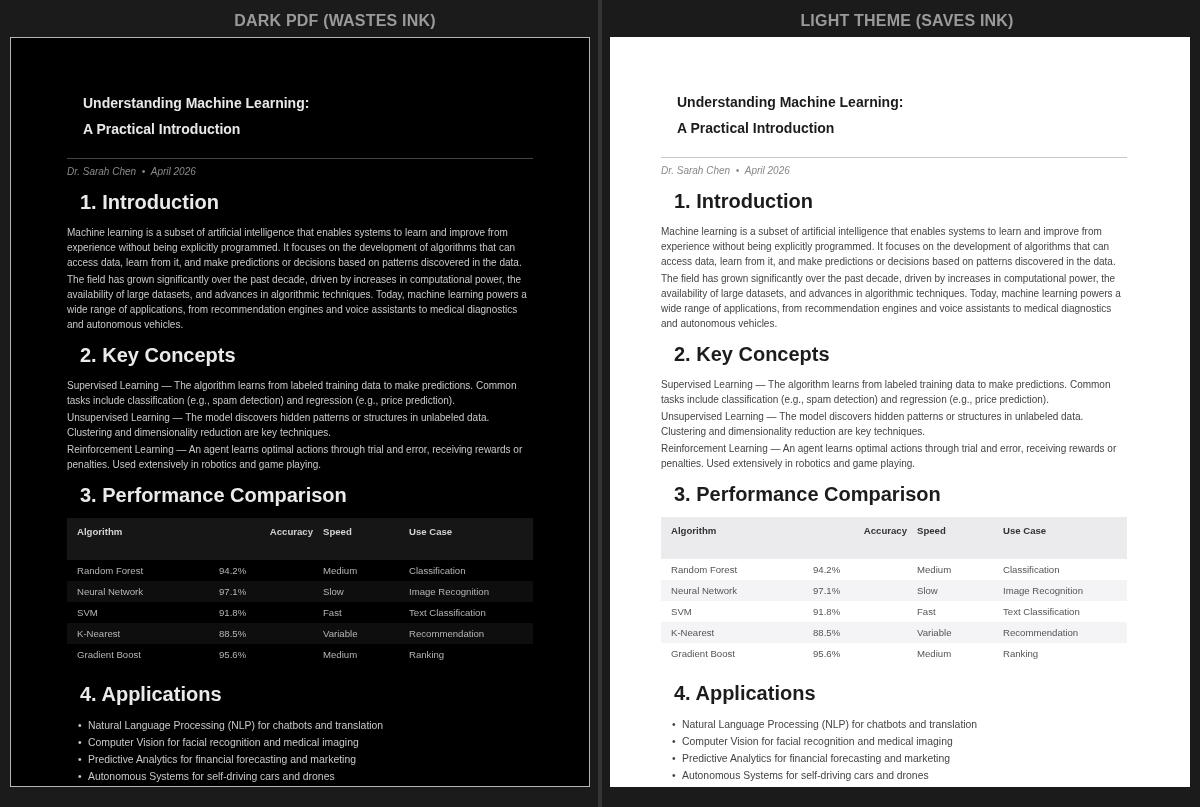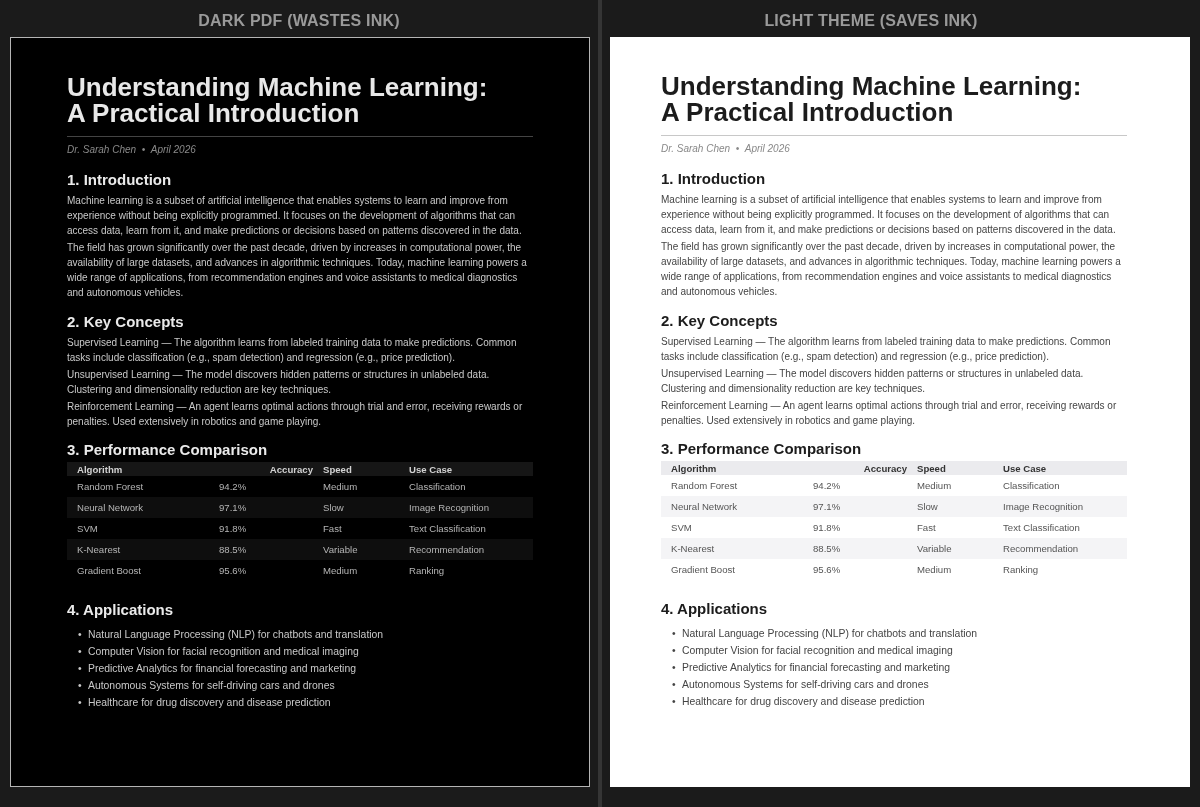--- a/index.html
+++ b/index.html
@@ -5,48 +5,48 @@
   html, body { margin:0; padding:0; }
   body {
     width:1200px; height:807px; overflow:hidden;
     background:#1b1b1b;
     font-family:"Liberation Sans", sans-serif;
     position:relative;
   }
   .divider { position:absolute; left:598px; top:0; width:4px; height:807px; background:#353535; }
   .panel-title {
     position:absolute; top:10px; height:22px; line-height:22px;
-    text-align:center; color:#9a9a9a; font-weight:bold; font-size:16px; letter-spacing:0.2px;
+    text-align:center; color:#9a9a9a; font-weight:bold; font-size:16px; letter-spacing:0.2px;padding-left:36px;
   }
   .pt-left { left:0; width:598px; }
   .pt-right { left:602px; width:538px; }
   .page { position:absolute; top:37px; height:750px; box-sizing:border-box; overflow:hidden; }
   .page.dark { left:10px; width:580px; background:#000; border:1px solid #b5b5b5; color:#c9c9c9; }
   .page.light { left:610px; width:580px; background:#fff; color:#444; }
   .content { position:absolute; top:36px; width:466px; }
   .dark .content { left:56px; }
   .light .content { left:51px; }
-  h1 { margin:0; font-size:26px; line-height:26px; font-weight:bold; }
+  h1 { margin:16px; font-size:14px; line-height:26px; font-weight:bold; }
   .dark h1 { color:#e8e8e8; }
   .light h1 { color:#1c1c1c; }
   .rule { height:1px; margin-top:10px; width:466px; }
   .dark .rule { background:#444; }
   .light .rule { background:#c8c8c8; }
   .byline { font-style:italic; font-size:10px; margin-top:7px; line-height:12px; }
   .dark .byline { color:#8a8a8a; }
   .light .byline { color:#888; }
-  h2 { margin:0; font-size:15px; line-height:20px; font-weight:bold; }
+  h2 { margin:13px; font-size:20px; line-height:20px; font-weight:bold; }
   .dark h2 { color:#eaeaea; }
   .light h2 { color:#1c1c1c; }
   .sec { margin-top:14px; }
   p { margin:0; font-size:10px; line-height:15px; }
   .sec h2 + p { margin-top:3px; }
   p + p { margin-top:2px; }
   table { border-collapse:collapse; width:466px; margin-top:2px; font-size:9.6px; }
-  th { text-align:left; font-weight:bold; height:14px; padding:0 0 0 10px; }
+  th { text-align:left; font-weight:bold; height:26px; padding:0 0 16px 10px; }
   td { height:21px; padding:0 0 0 10px; }
   .dark th { background:#161616; color:#d2d2d2; }
   .light th { background:#ebebee; color:#333; }
   .dark tr.alt td { background:#0e0e0e; }
   .light tr.alt td { background:#f4f4f6; }
   .dark td { color:#b5b5b5; }
   .light td { color:#555; }
   ul { margin:6px 0 0 0; padding:0; list-style:none; }
   li { font-size:10.4px; line-height:17px; padding-left:21px; position:relative; }
   li .bullet { position:absolute; left:11px; top:0; }

